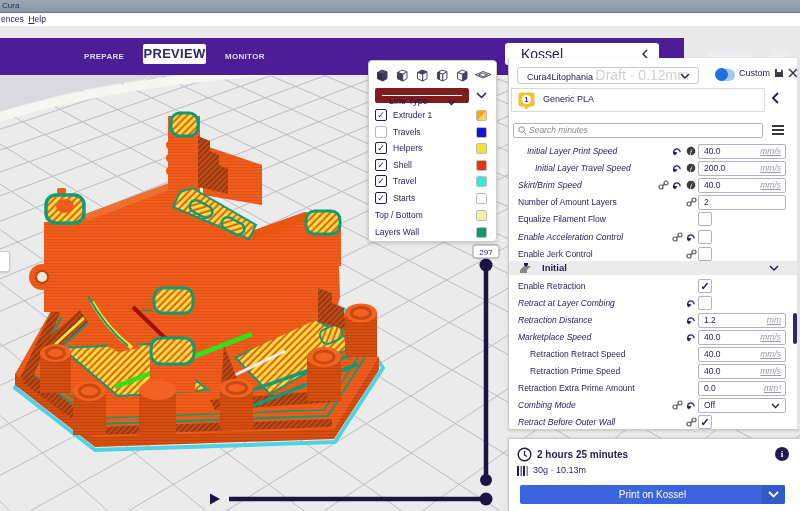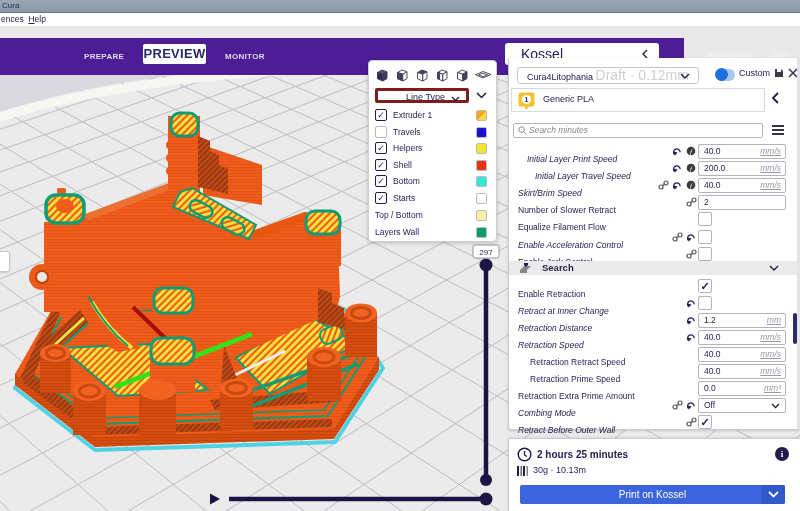--- a/index.html
+++ b/index.html
@@ -14,30 +14,30 @@
   #tab-preview { position:absolute; left:143px; top:6px; width:63px; height:20px; background:#ffffff; border-radius:2px; color:#2b2866; font-size:13px; font-weight:bold; letter-spacing:0.3px; text-align:center; line-height:20px; }
   #kossel { position:absolute; left:505px; top:5px; width:154px; height:22px; background:#ffffff; border-radius:3px; color:#25204e; font-size:14px; line-height:22px; }
   .hbtn { position:absolute; top:7px; height:19px; border:1px solid #e8e8f2; border-radius:8px; color:#f0f0f8; font-size:8.5px; text-align:center;padding-left:8px; }
 
   #sidebar { left:508px; top:58px; width:292px; height:372px; background:#ffffff; border:1px solid #cccccc; border-top:none; border-radius:0 0 3px 3px; box-shadow:0 1px 3px rgba(0,0,0,0.15); font-size:8.5px; color:#221c4e; }
   #printpanel { left:508px; top:438px; width:292px; height:73px; background:#ffffff; border:1px solid #cccccc; border-bottom:none; border-right:none; box-shadow:0 0 3px rgba(0,0,0,0.15); }
   #profilebox { position:absolute; left:8px; top:9px; width:182px; height:17px; border:1px solid #c8c8c8; border-radius:3px; font-size:9px; line-height:15px; color:#25204e; padding-left:9px; background:#fff; }
   #mattab { position:absolute; left:2px; top:30px; width:254px; height:24px; border:1px solid #d8d8d8; background:#fff; }
   #searchbox { position:absolute; left:4px; top:65px; width:250px; height:15px; border:1px solid #b6b6b6; border-radius:2px; font-size:8.5px; font-style:italic; color:#8a8a8a; line-height:13px; padding-left:15px; background:#fff; }
   .srow { position:absolute; left:0; width:292px; height:16px; }
-  .slab { position:absolute; top:8px; white-space:nowrap; line-height:15px; }
+  .slab { position:absolute; top:0px; white-space:nowrap; line-height:15px; }
   .it { font-style:italic; }
   .vbox { position:absolute; left:189px; top:0px; width:88px; height:15px; border:1px solid #b2b2c0; border-radius:2px; background:#fff; font-size:8.5px; color:#221c4e; line-height:13px; padding-left:5px; }
   .vunit { position:absolute; right:4px; top:0px; color:#9a9aa6; font-style:italic; line-height:13px;text-decoration:underline; }
   .cbx { position:absolute; left:189px; top:0px; width:14px; height:14px; border:1px solid #b2b2c0; border-radius:2px; background:#fff; }
   .icn { position:absolute; top:2px; }
   #sechead { position:absolute; left:0; top:203px; width:290px; height:14px; background:#ebebeb; font-size:9.5px; font-weight:bold; color:#221c4e; line-height:14px; }
 
   #viewpanel { left:368px; top:60px; width:129px; height:182px; background:#ffffff; border:1px solid #cfcfcf; border-radius:4px; box-shadow:0 1px 4px rgba(0,0,0,0.2); }
-  #linetype { position:absolute; left:6px; top:27px; width:94px; height:15px; border:3px solid #7f1d1d; border-radius:2px; font-size:9px; color:#221c4e; line-height:13px; padding-left:7px; background:#fff;text-align:center; }
+  #linetype { position:absolute; left:6px; top:27px; width:94px; height:15px; border:7px solid #7f1d1d; border-radius:2px; font-size:9px; color:#221c4e; line-height:13px; padding-left:7px; background:#fff; }
   .crow { position:absolute; left:0; width:129px; height:16px; font-size:8.5px; color:#221c4e; }
   .ckb { position:absolute; left:6px; top:0px; width:12px; height:12px; border:1px solid #221c4e; border-radius:2px; background:#fff; color:#221c4e; font-size:9px; line-height:11px; text-align:center; }
   .ckb.off { border-color:#b8b8c4; }
   .swatch { position:absolute; left:107px; top:1px; width:11px; height:11px; border:1px solid #bbb; border-radius:2px; }
 </style>
 </head>
 <body>
 <div id="stage">
 
   <svg class="abs" style="left:0;top:26px" width="800" height="485" viewBox="0 26 800 485">
@@ -264,21 +264,21 @@
         <span style="position:absolute;left:24px;top:1px">Helpers</span>
         <span class="swatch" style="background:#f2e335"></span>
       </div>
     <div class="crow" style="top:97.5px">
         <span class="ckb">✓</span>
         <span style="position:absolute;left:24px;top:1px">Shell</span>
         <span class="swatch" style="background:#e63312"></span>
       </div>
     <div class="crow" style="top:114px">
         <span class="ckb">✓</span>
-        <span style="position:absolute;left:24px;top:1px">Bottom</span>
+        <span style="position:absolute;left:24px;top:1px">Travel</span>
         <span class="swatch" style="background:#35e8d8"></span>
       </div>
     <div class="crow" style="top:130.5px">
         <span class="ckb">✓</span>
         <span style="position:absolute;left:24px;top:1px">Starts</span>
         <span class="swatch" style="background:#ffffff"></span>
       </div>
     <div class="crow" style="top:148px">
         <span style="position:absolute;left:6px;top:1px">Top / Bottom</span>
         <span class="swatch" style="background:#f5f0a8"></span>
@@ -365,21 +365,21 @@
               <path d="M1,5.6 L2.8,9.4 L5.6,6.6 Z" fill="#221c4e"></path>
             </svg></span>
           <span class="icn" style="left:149px"><svg width="11" height="10" viewBox="0 0 11 10">
               <circle cx="3" cy="7" r="2" fill="none" stroke="#555" stroke-width="1.2"></circle>
               <circle cx="8" cy="3" r="2" fill="none" stroke="#555" stroke-width="1.2"></circle>
               <path d="M4.4,5.6 L6.6,4.4" stroke="#555" stroke-width="1.2"></path>
             </svg></span>
           <span class="vbox">40.0<span class="vunit">mm/s</span></span>
         </div>
         <div class="srow" style="top:137.3px">
-          <span class="slab" style="left:9px">Number of Slower Retract</span>
+          <span class="slab" style="left:9px">Number of Amount Layers</span>
           <span class="icn" style="left:177px"><svg width="11" height="10" viewBox="0 0 11 10">
               <circle cx="3" cy="7" r="2" fill="none" stroke="#555" stroke-width="1.2"></circle>
               <circle cx="8" cy="3" r="2" fill="none" stroke="#555" stroke-width="1.2"></circle>
               <path d="M4.4,5.6 L6.6,4.4" stroke="#555" stroke-width="1.2"></path>
             </svg></span>
           <span class="vbox">2</span>
         </div>
         <div class="srow" style="top:154.4px">
           <span class="slab" style="left:9px">Equalize Filament Flow</span>
           <span class="cbx" style="text-align:center;line-height:12px;color:#221c4e;font-weight:bold;font-size:11px"></span>
@@ -404,47 +404,47 @@
               <circle cx="8" cy="3" r="2" fill="none" stroke="#555" stroke-width="1.2"></circle>
               <path d="M4.4,5.6 L6.6,4.4" stroke="#555" stroke-width="1.2"></path>
             </svg></span>
           <span class="cbx" style="text-align:center;line-height:12px;color:#221c4e;font-weight:bold;font-size:11px"></span>
         </div>
         <div id="sechead">
           <svg width="13" height="12" viewBox="0 0 13 12" style="position:absolute;left:10px;top:1px">
             <path d="M1,11 L8,11 L8,8 L12,4 L5,4 L1,8 Z" fill="#888"></path>
             <path d="M5,1 L9,1 L9,3 L7,5 L5,3 Z" fill="#221c4e"></path>
           </svg>
-          <span style="position:absolute;left:33px">Search</span>
+          <span style="position:absolute;left:33px">Initial</span>
           <svg width="10" height="7" viewBox="0 0 10 7" style="position:absolute;left:260px;top:4px">
             <path d="M1,1 L5,5 L9,1" fill="none" stroke="#221c4e" stroke-width="1.4"></path>
           </svg>
         </div>
         <div class="srow" style="top:220.5px">
           <span class="slab" style="left:9px">Enable Retraction</span>
           <span class="cbx" style="text-align:center;line-height:12px;color:#221c4e;font-weight:bold;font-size:11px">✓</span>
         </div>
         <div class="srow" style="top:237.6px">
-          <span class="slab it" style="left:9px">Retract at Inner Change</span>
+          <span class="slab it" style="left:9px">Retract at Layer Combing</span>
           <span class="icn" style="left:177px"><svg width="10" height="10" viewBox="0 0 10 10">
               <path d="M2.5,8.5 A3.3,3.3 0 1 1 8.2,6.2" fill="none" stroke="#221c4e" stroke-width="1.3"></path>
               <path d="M1,5.6 L2.8,9.4 L5.6,6.6 Z" fill="#221c4e"></path>
             </svg></span>
           <span class="cbx" style="text-align:center;line-height:12px;color:#221c4e;font-weight:bold;font-size:11px"></span>
         </div>
         <div class="srow" style="top:254.7px">
           <span class="slab it" style="left:9px">Retraction Distance</span>
           <span class="icn" style="left:177px"><svg width="10" height="10" viewBox="0 0 10 10">
               <path d="M2.5,8.5 A3.3,3.3 0 1 1 8.2,6.2" fill="none" stroke="#221c4e" stroke-width="1.3"></path>
               <path d="M1,5.6 L2.8,9.4 L5.6,6.6 Z" fill="#221c4e"></path>
             </svg></span>
           <span class="vbox">1.2<span class="vunit">mm</span></span>
         </div>
         <div class="srow" style="top:271.8px">
-          <span class="slab it" style="left:9px">Retraction Speed</span>
+          <span class="slab it" style="left:9px">Marketplace Speed</span>
           <span class="icn" style="left:177px"><svg width="10" height="10" viewBox="0 0 10 10">
               <path d="M2.5,8.5 A3.3,3.3 0 1 1 8.2,6.2" fill="none" stroke="#221c4e" stroke-width="1.3"></path>
               <path d="M1,5.6 L2.8,9.4 L5.6,6.6 Z" fill="#221c4e"></path>
             </svg></span>
           <span class="vbox">40.0<span class="vunit">mm/s</span></span>
         </div>
         <div class="srow" style="top:288.9px">
           <span class="slab" style="left:21px">Retraction Retract Speed</span>
           <span class="vbox">40.0<span class="vunit">mm/s</span></span>
         </div>

